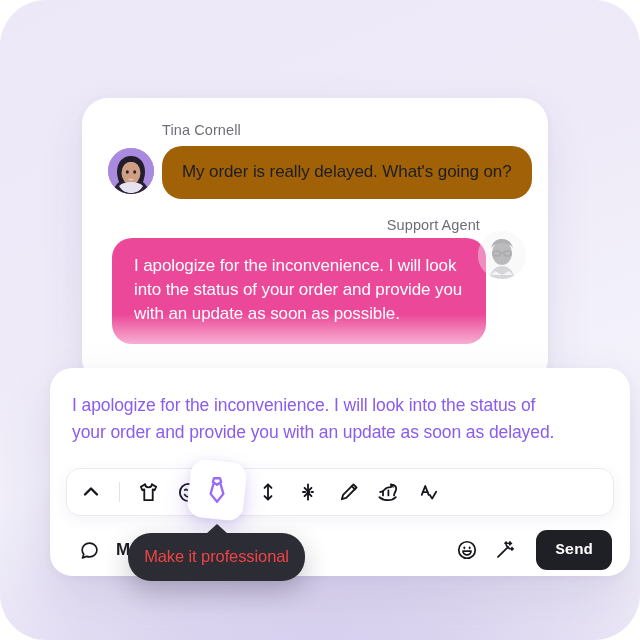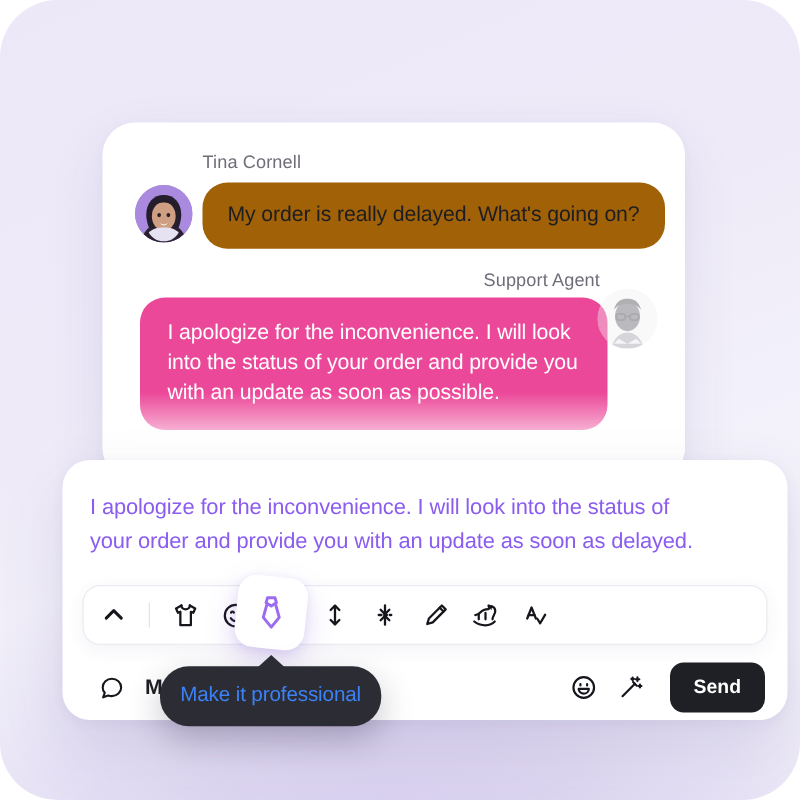--- a/index.html
+++ b/index.html
@@ -199,33 +199,33 @@
   }
   .send-btn {
     background: #1f1f26;
     color: #ffffff;
     font-size: 15.5px;
     font-weight: bold;
     border: none;
     border-radius: 11px;
     padding: 11px 19px;
     margin-left: 14px;
-    font-family: Liberation Sans, sans-serif;
+    font-family: Liberation Mono, monospace;
     letter-spacing: 0.1px;
     flex: 0 0 auto;
   }
 
   
   .tooltip {
     position: absolute;
     left: 128px;
     top: 533px;
     width: 177px;
     background: #2c2c34;
-    color: #3b82f6;
+    color: #ef4444;
     border-radius: 23px;
     padding: 14px 8px 15px 8px;
     box-sizing: border-box;
     text-align: center;
     font-size: 16.5px;
     letter-spacing: -0.1px;
     box-shadow: 0 10px 26px rgba(30,25,50,0.25);
   }
   .tooltip-arrow {
     position: absolute;

